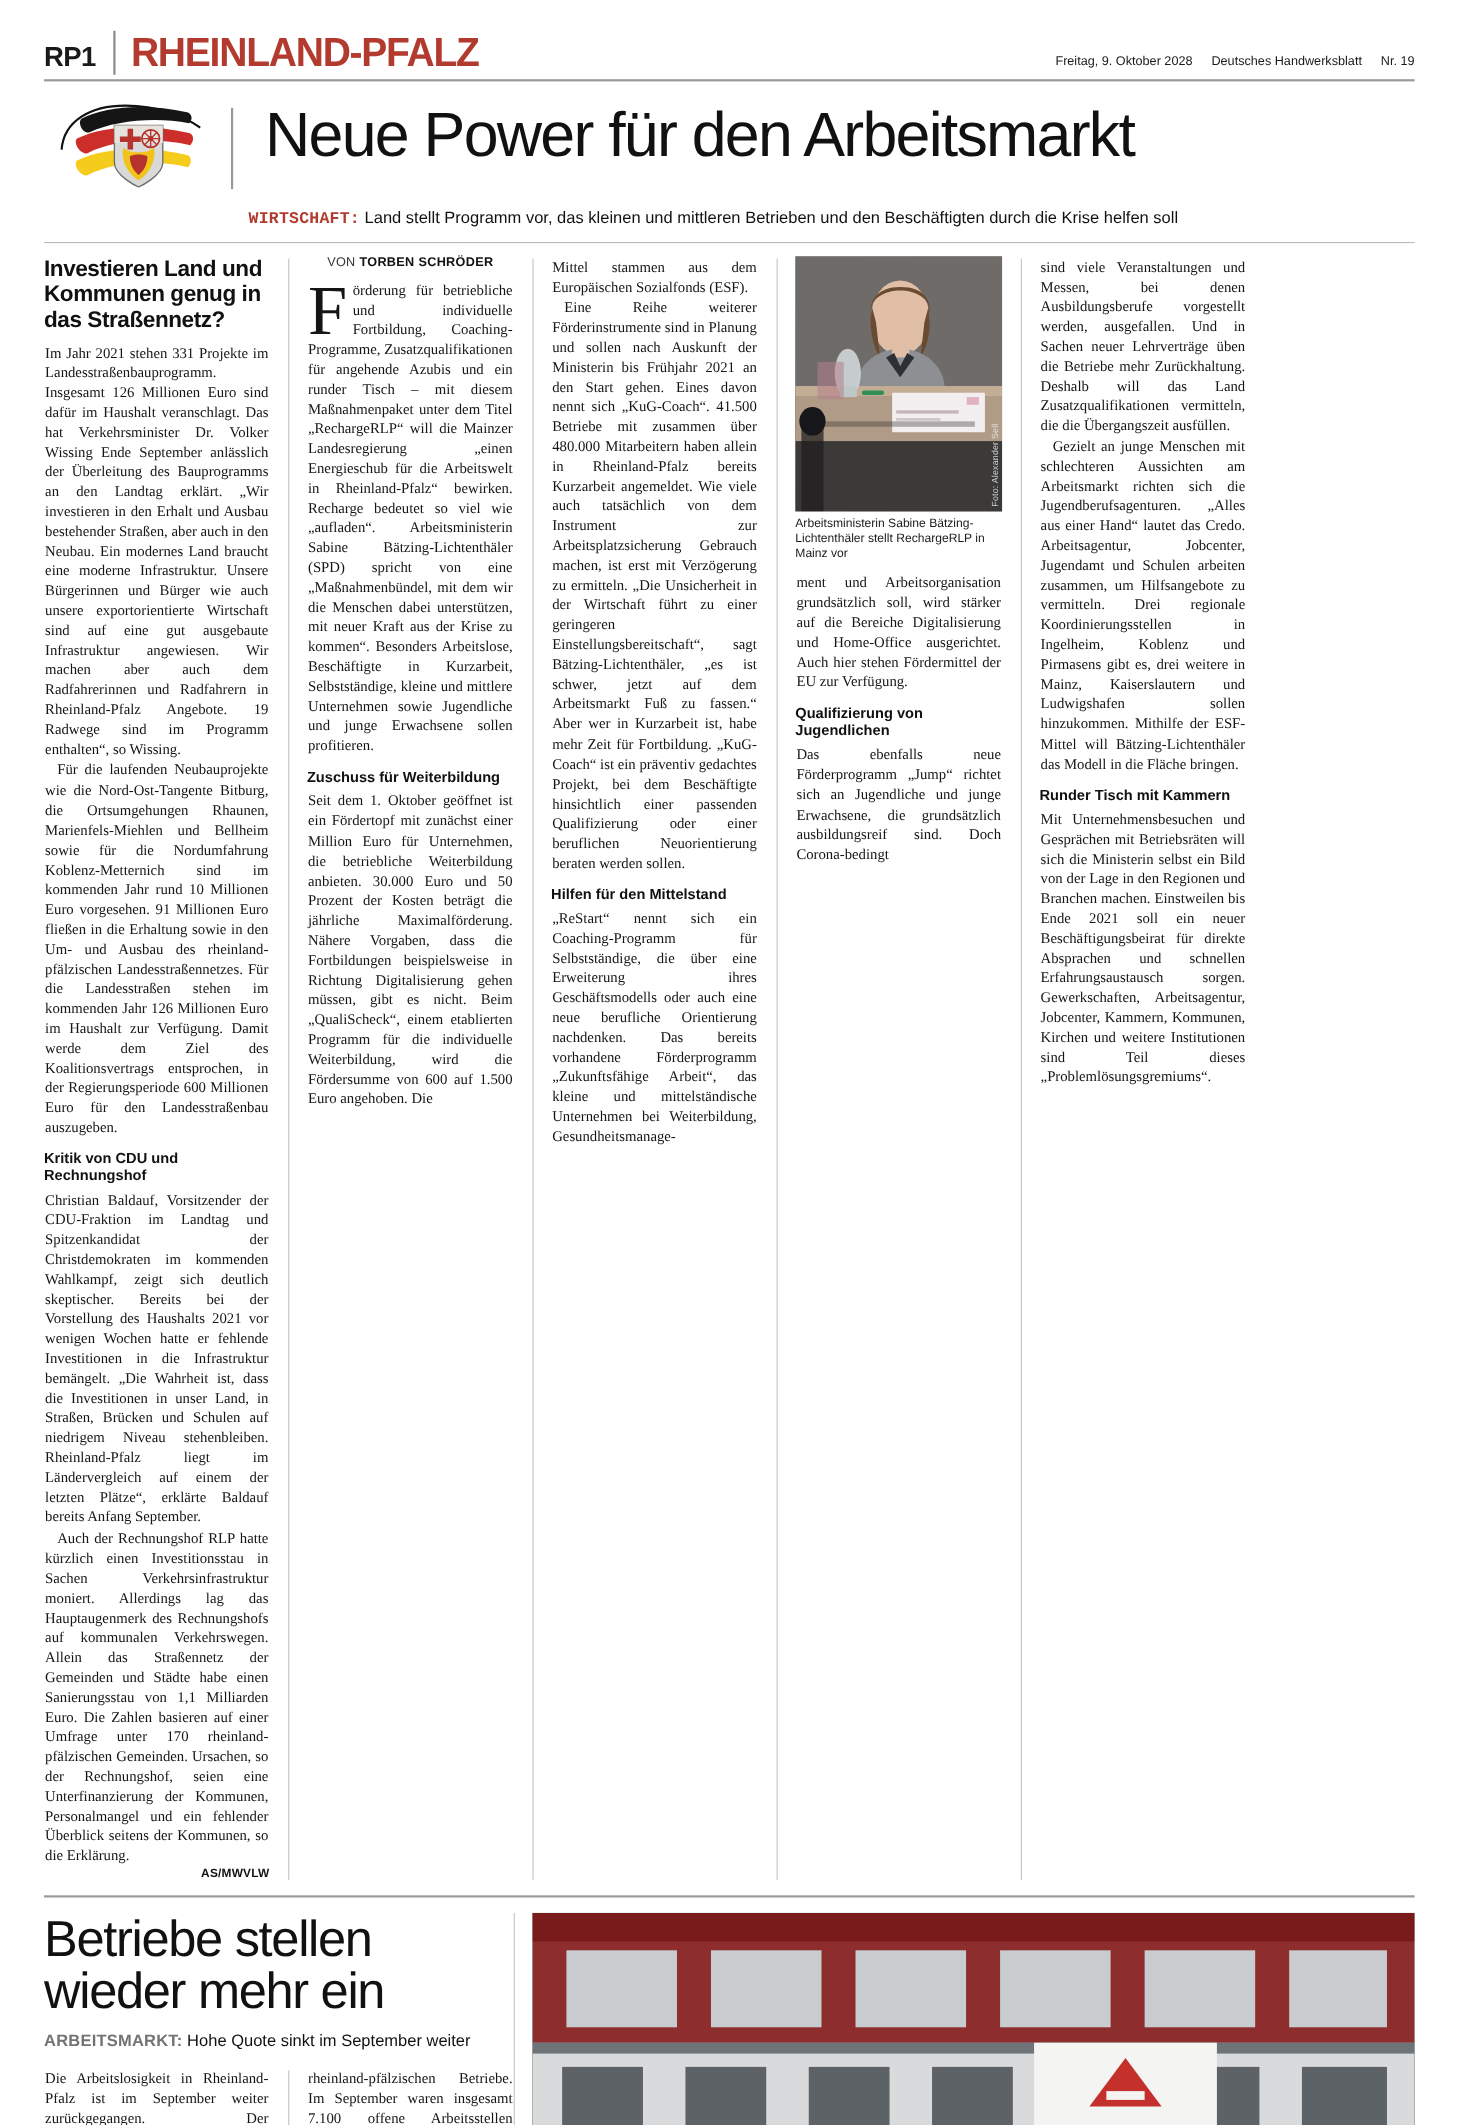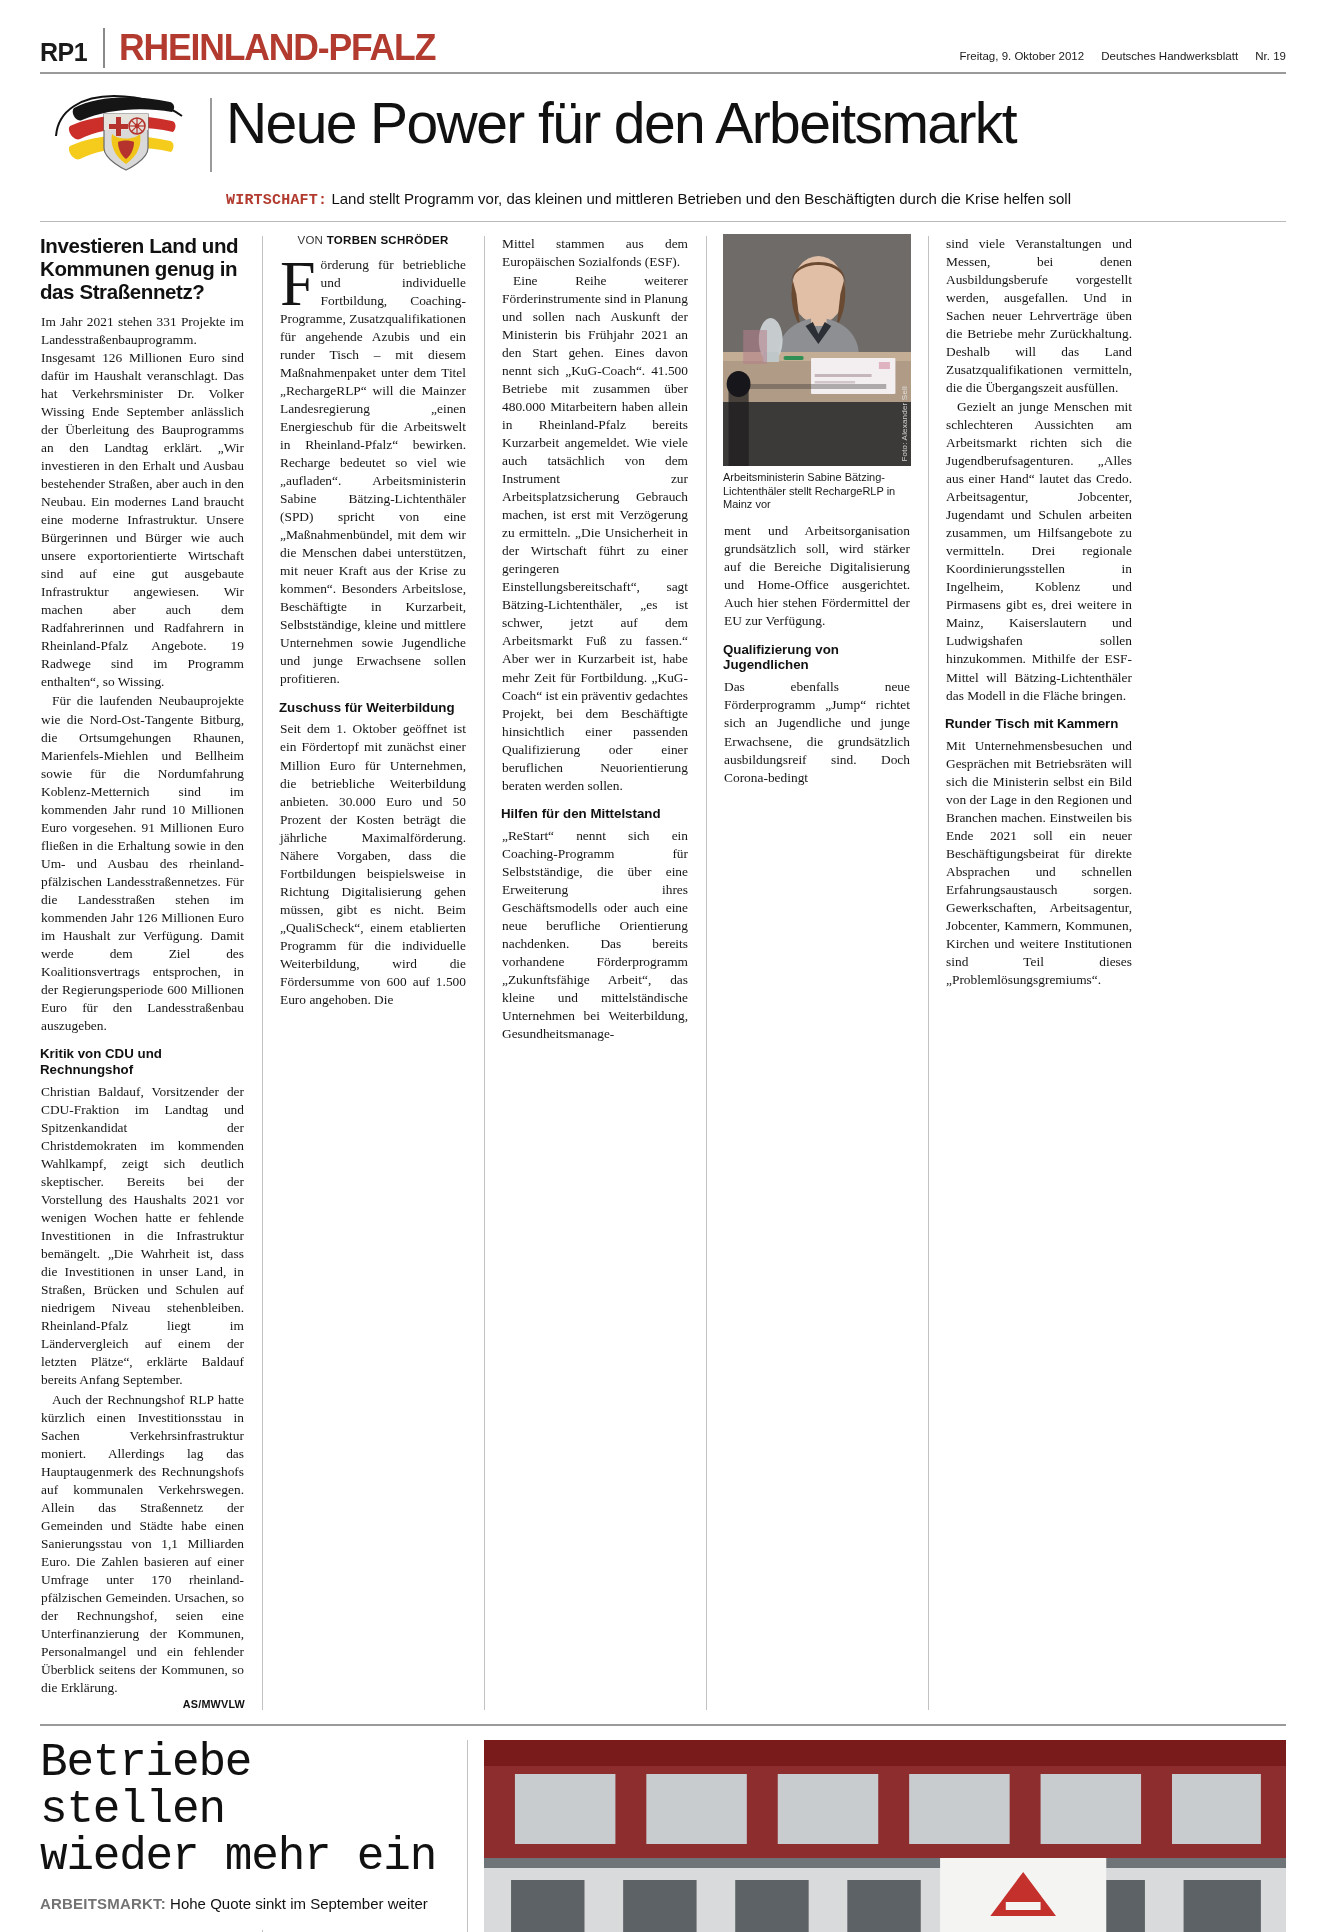--- a/index.html
+++ b/index.html
@@ -42,21 +42,21 @@
   .mast-sub {
     font-family:"Liberation Sans", sans-serif;
     font-size:12.5px; font-weight:400; letter-spacing:0.4px;
     color:#1a1a1a; margin-top:7px; margin-left:58px;
   }
 
   
   .lead-head-row { display:flex; margin-top:22px; }
   .crest { width:170px; flex:0 0 170px; position:relative; height:80px; }
   .crest svg { position:absolute; left:8px; top:-4px; }
-  .lead-title-wrap { flex:1; position:relative; padding-left:16px; }
+  .lead-title-wrap { flex:1; position:relative; padding-left:31px; }
   .lead-title-wrap:before {
     content:""; position:absolute; left:0; top:2px; bottom:4px; width:2px; background:#9a9a9a;
   }
   h1.lead-title {
     font-family:"Liberation Sans", sans-serif;
     font-weight:400; font-size:57px; line-height:0.98;
     letter-spacing:-1.6px; margin:0; color:#111;
   }
   .kicker-line {
     margin-top:14px; margin-left:186px;
@@ -130,21 +130,21 @@
     font-family:"Liberation Sans", sans-serif;
     font-size:11px; line-height:1.26; color:#1a1a1a;
     margin-top:5px;
   }
 
   
   .hr-thick { height:2px; background:#9a9a9a; margin:14px 0 0 0; }
   .art2 { margin-top:14px; display:flex; }
   .art2-left { width:410px; flex:0 0 410px; }
   h1.head2 {
-    font-family:Liberation Mono, monospace;
+    font-family:Liberation Sans, sans-serif;
     font-weight:400; font-size:46px; line-height:1.02;
     letter-spacing:-1.2px; margin:0; color:#111;
   }
   .kicker2 {
     margin-top:14px;
     font-family:"Liberation Sans", sans-serif;
     font-size:15px; color:#111;
   }
   .kicker2 b { color:#737373; font-weight:700; letter-spacing:0.2px; }
   .art2-cols { display:flex; margin-top:16px; }
@@ -157,21 +157,21 @@
 <body>
 
 <div class="page">
 
   <div class="masthead">
     <div class="mast-row">
       <div class="mast-rp1">RP1</div>
       <div class="mast-divider"></div>
       <div class="mast-title">RHEINLAND-PFALZ</div>
       <div class="mast-meta">
-        <span>Freitag, 9. Oktober 2012</span>
+        <span>Freitag, 9. Oktober 2028</span>
         <span>Deutsches Handwerksblatt</span>
         <span>Nr. 19</span>
       </div>
     </div>
     <div class="mast-rule"></div>
   </div>
 
   <div class="lead-head-row">
     <div class="crest">
       <svg width="150" height="86" viewBox="0 0 150 86" aria-hidden="true">

